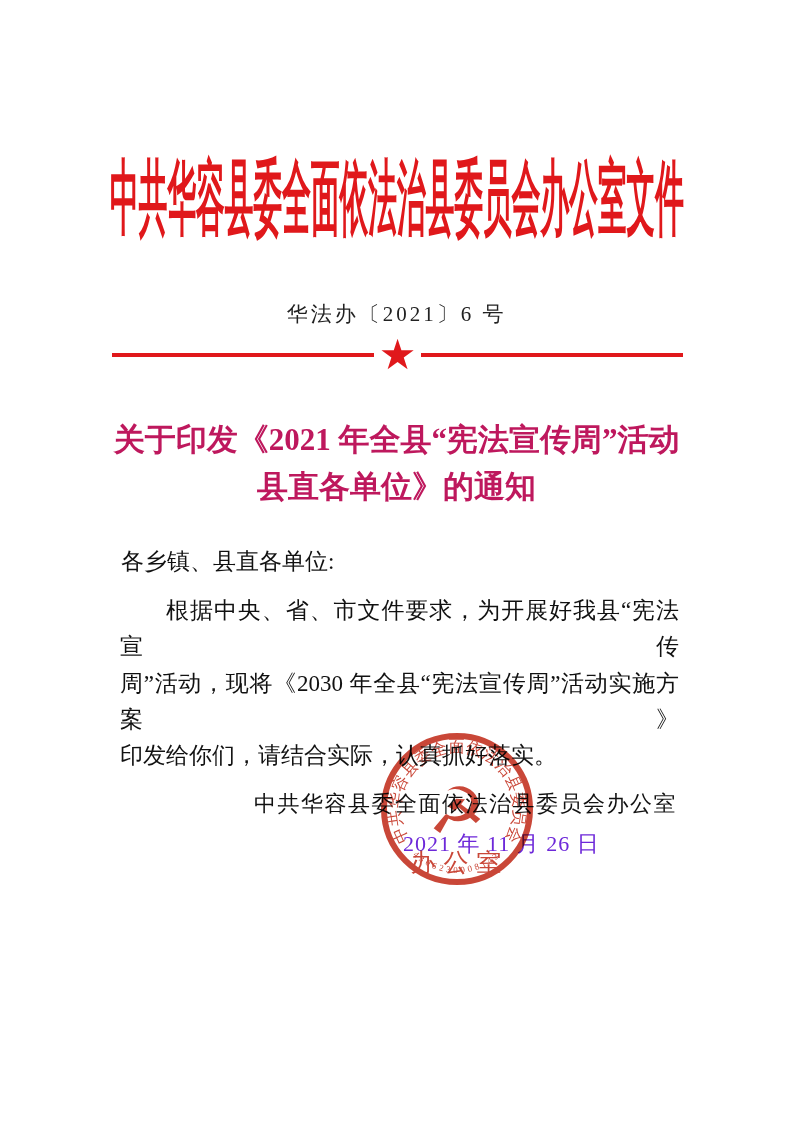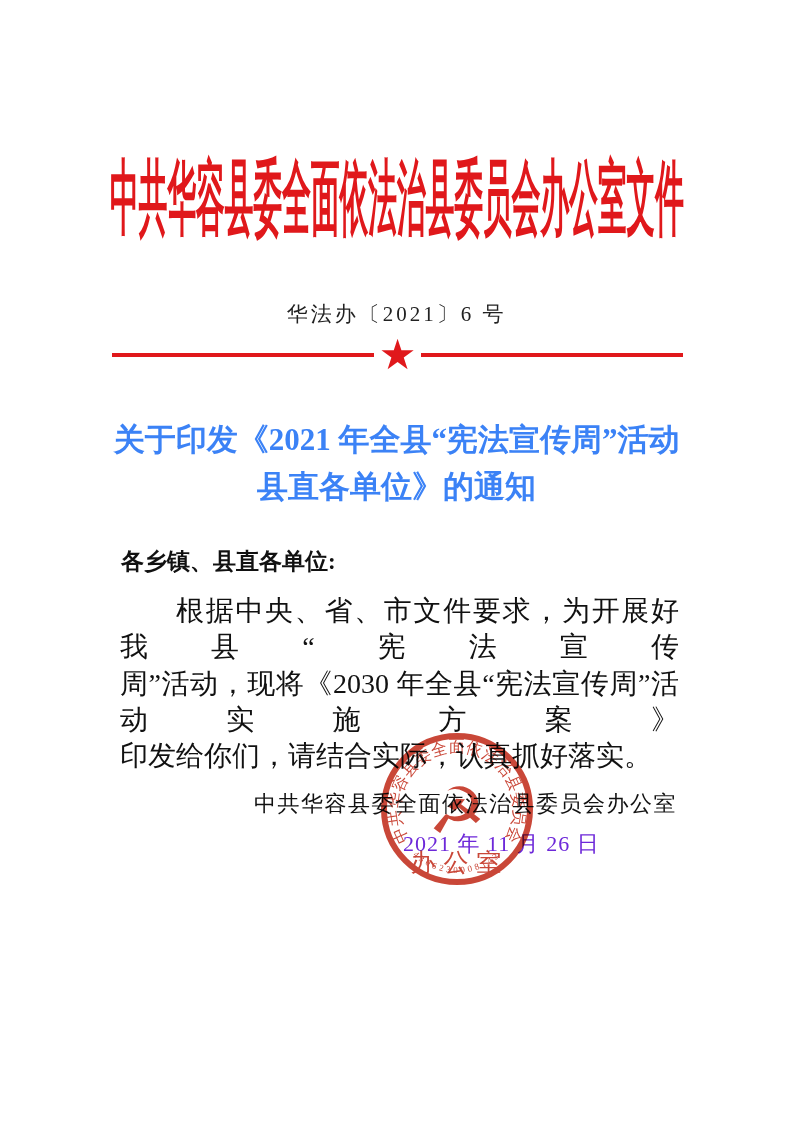--- a/index.html
+++ b/index.html
@@ -77,40 +77,40 @@
   
   .notice-title {
     position: absolute;
     top: 416px;
     left: 0;
     width: 793px;
     text-align: center;
     font-size: 31px;
     line-height: 47px;
     font-weight: 700;
-    color: #3b82f6;
+    color: #be185d;
   }
 
   
   .addressee {
     position: absolute;
     top: 546px;
     left: 121px;
     font-size: 23px;
-    font-weight: 700;
+    font-weight: 400;
     color: #111;
   }
 
   
   .body-text {
     position: absolute;
     top: 593px;
     left: 120px;
     width: 559px;
-    font-size: 28px;
+    font-size: 23px;
     line-height: 36.3px;
     color: #111;
   }
   .body-text .line { width: 100%; }
   .body-text .line.indent { text-indent: 2em; }
   .body-text .line.justified {
     text-align: justify;
     text-align-last: justify;
   }
 

